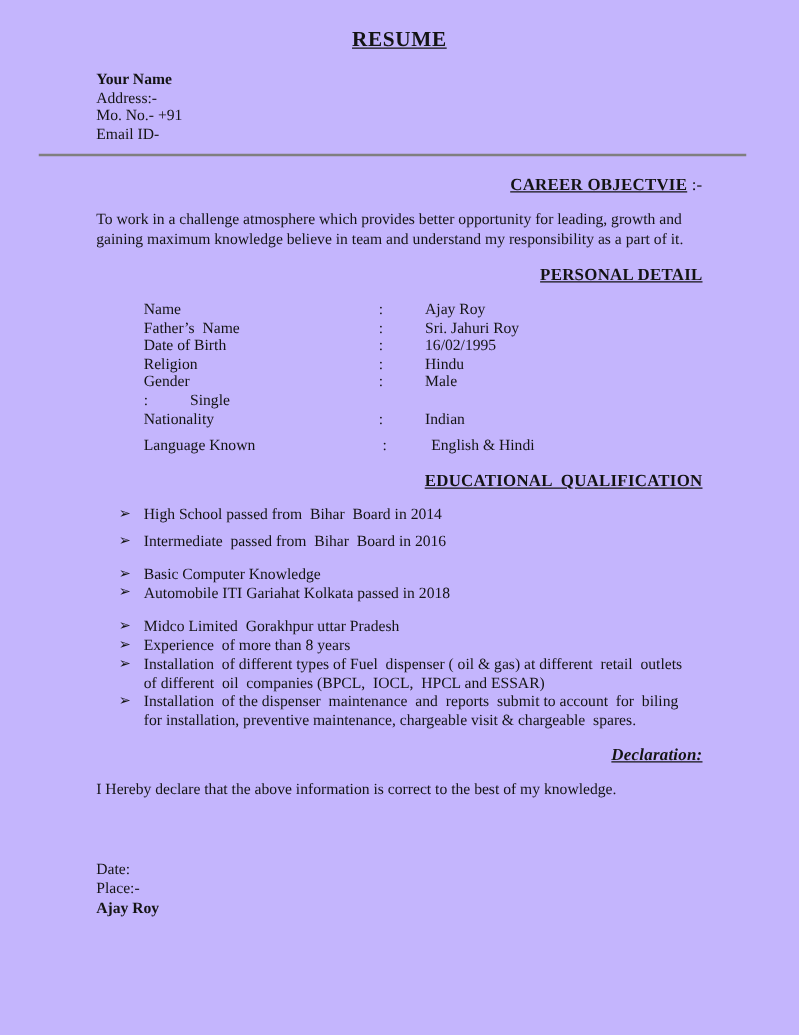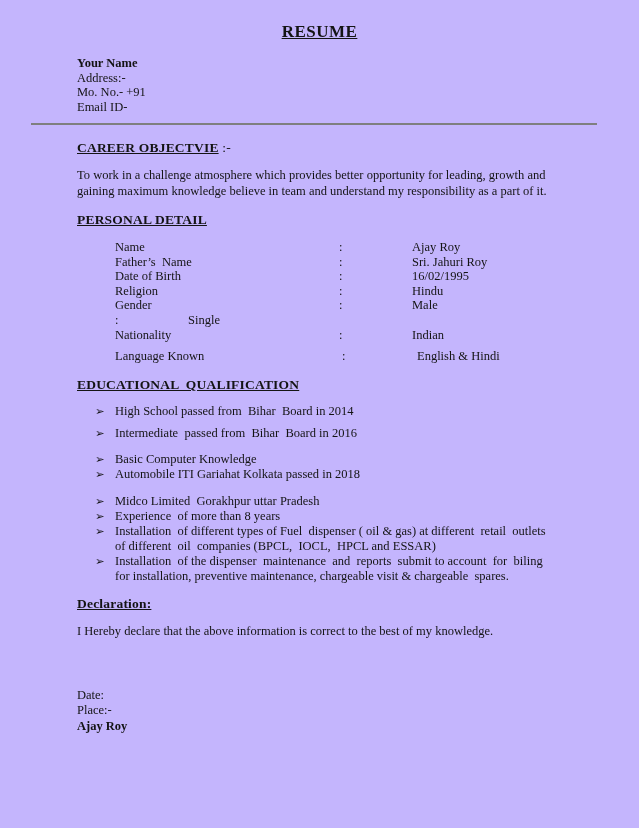--- a/index.html
+++ b/index.html
@@ -31,32 +31,33 @@
     height: 2px;
     background: #7f7f7f;
   }
   .sec-heading {
     margin: 0;
     font-size: 13.5px;
     font-weight: bold;
     letter-spacing: 0.2px;
     line-height: 16px;
     white-space: pre-wrap;
+    text-align: right;
   }
   .sec-heading .u { text-decoration: underline; }
   .sec-heading .suffix { font-weight: normal; text-decoration: none; }
   .mt-career { margin-top: 15px; }
   .mt-personal { margin-top: 13px; }
   .mt-edu { margin-top: 13px; }
   .mt-tech { margin-top: 17px; }
   .mt-work { margin-top: 12px; }
-  .mt-decl { margin-top: 12px; }
+  .mt-decl { margin-top: 12px; font-style: italic; }
   .para { margin: 11px 0 0 0; line-height: 16px; white-space: pre-wrap; }
   .ptable { margin: 12px 0 0 38px; }
-  .prow { display: flex; line-height: 14.6px; gap: 36px; }
+  .prow { display: flex; line-height: 14.6px; }
   .prow .plabel { width: 188px; white-space: pre-wrap; }
   .prow .pcolon { width: 37px; }
   .prow .pvalue { white-space: pre-wrap; }
   .lang-row { margin-top: 7px; }
   .lang-row .plabel { width: 191px; }
   .lang-row .pcolon { width: 39px; }
   .blist { margin-top: 11px; }
   .bullet { display: flex; line-height: 15px; }
   .edu .bullet { margin-bottom: 7px; }
   .tech .bullet { line-height: 15.5px; }

